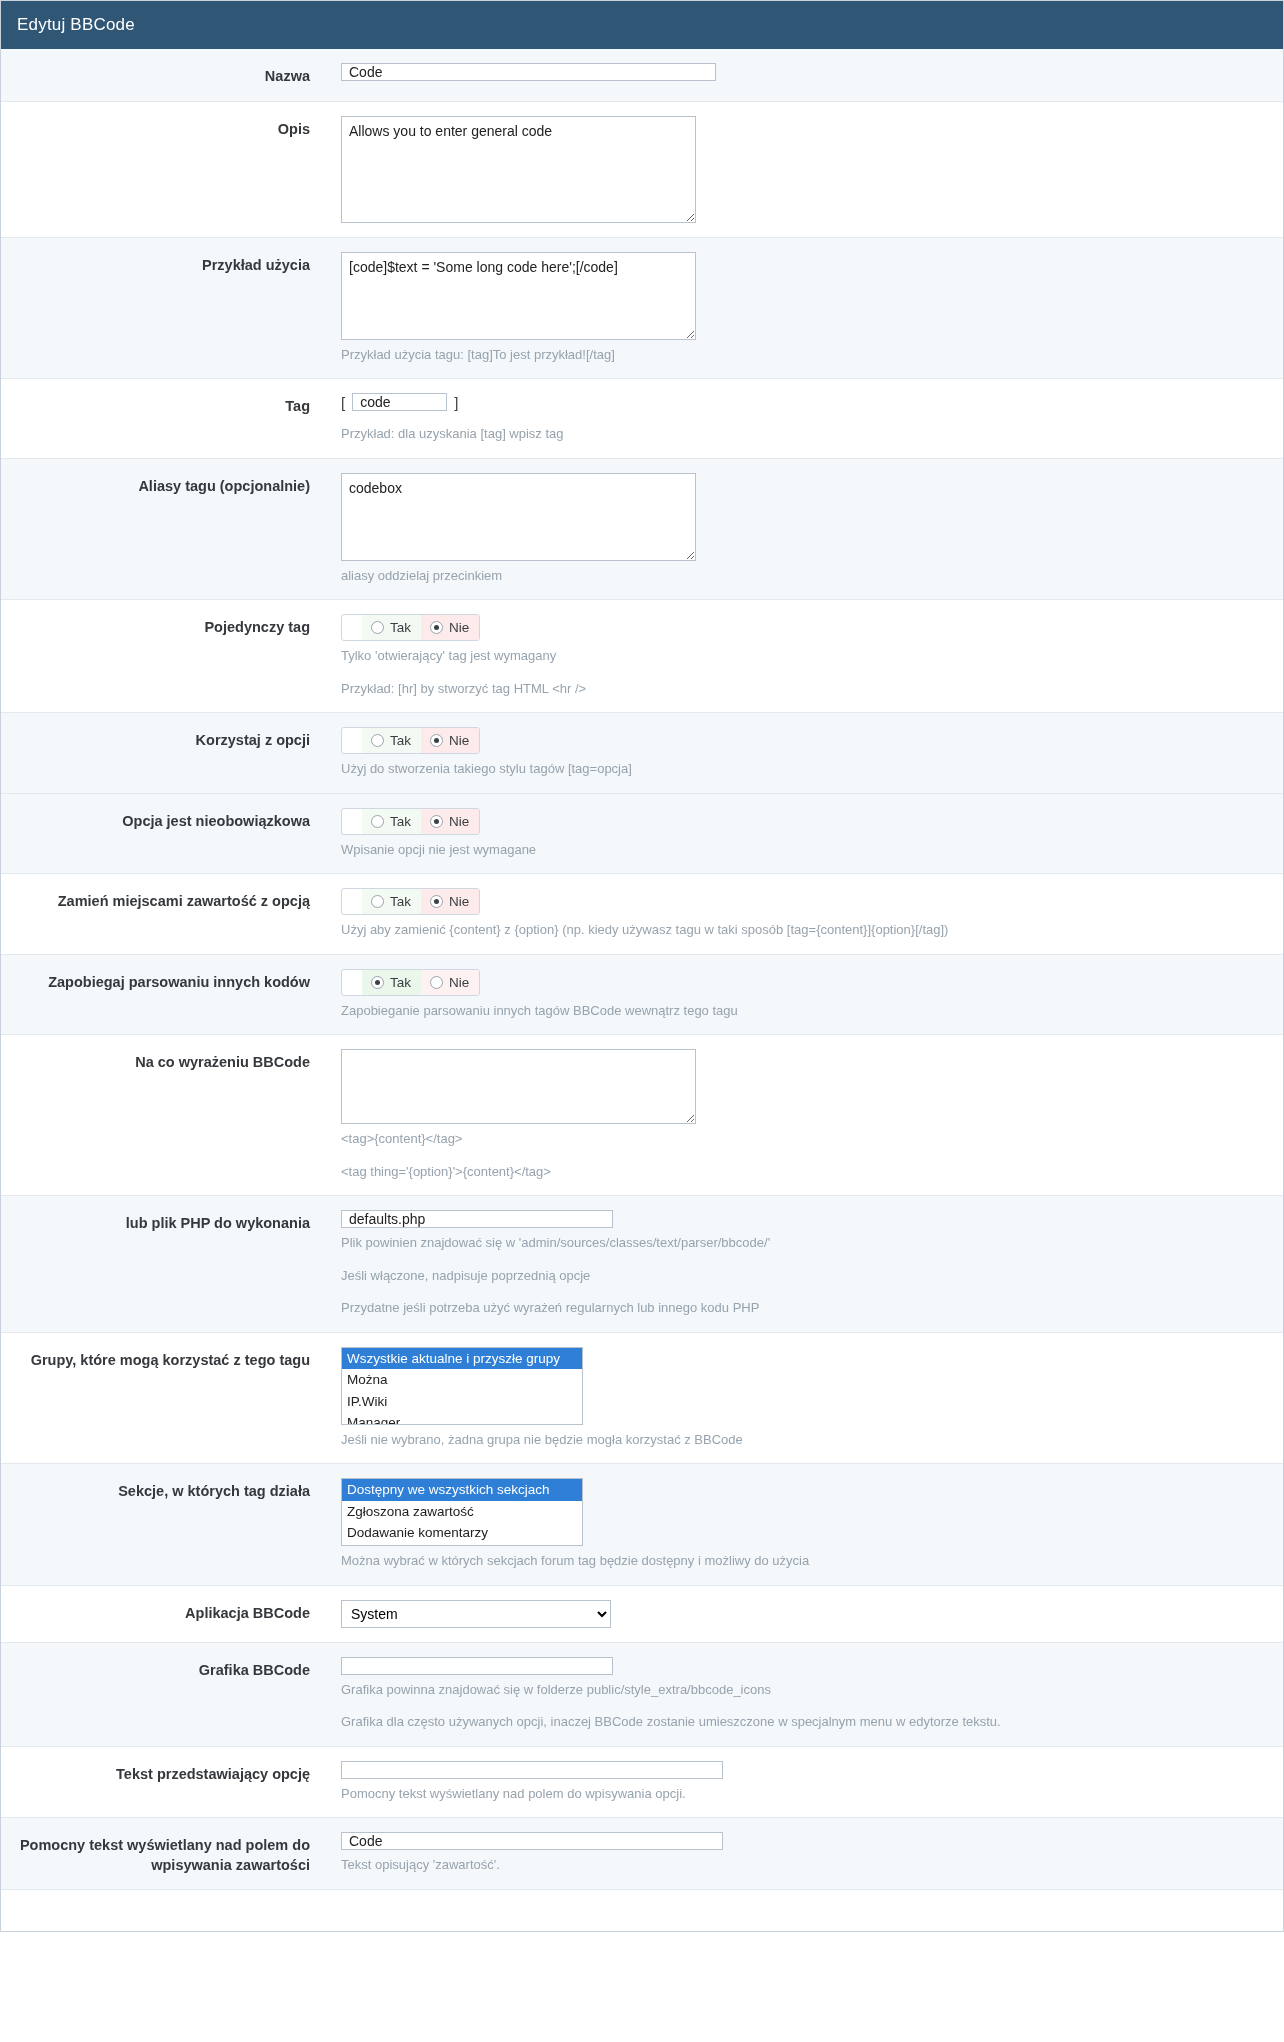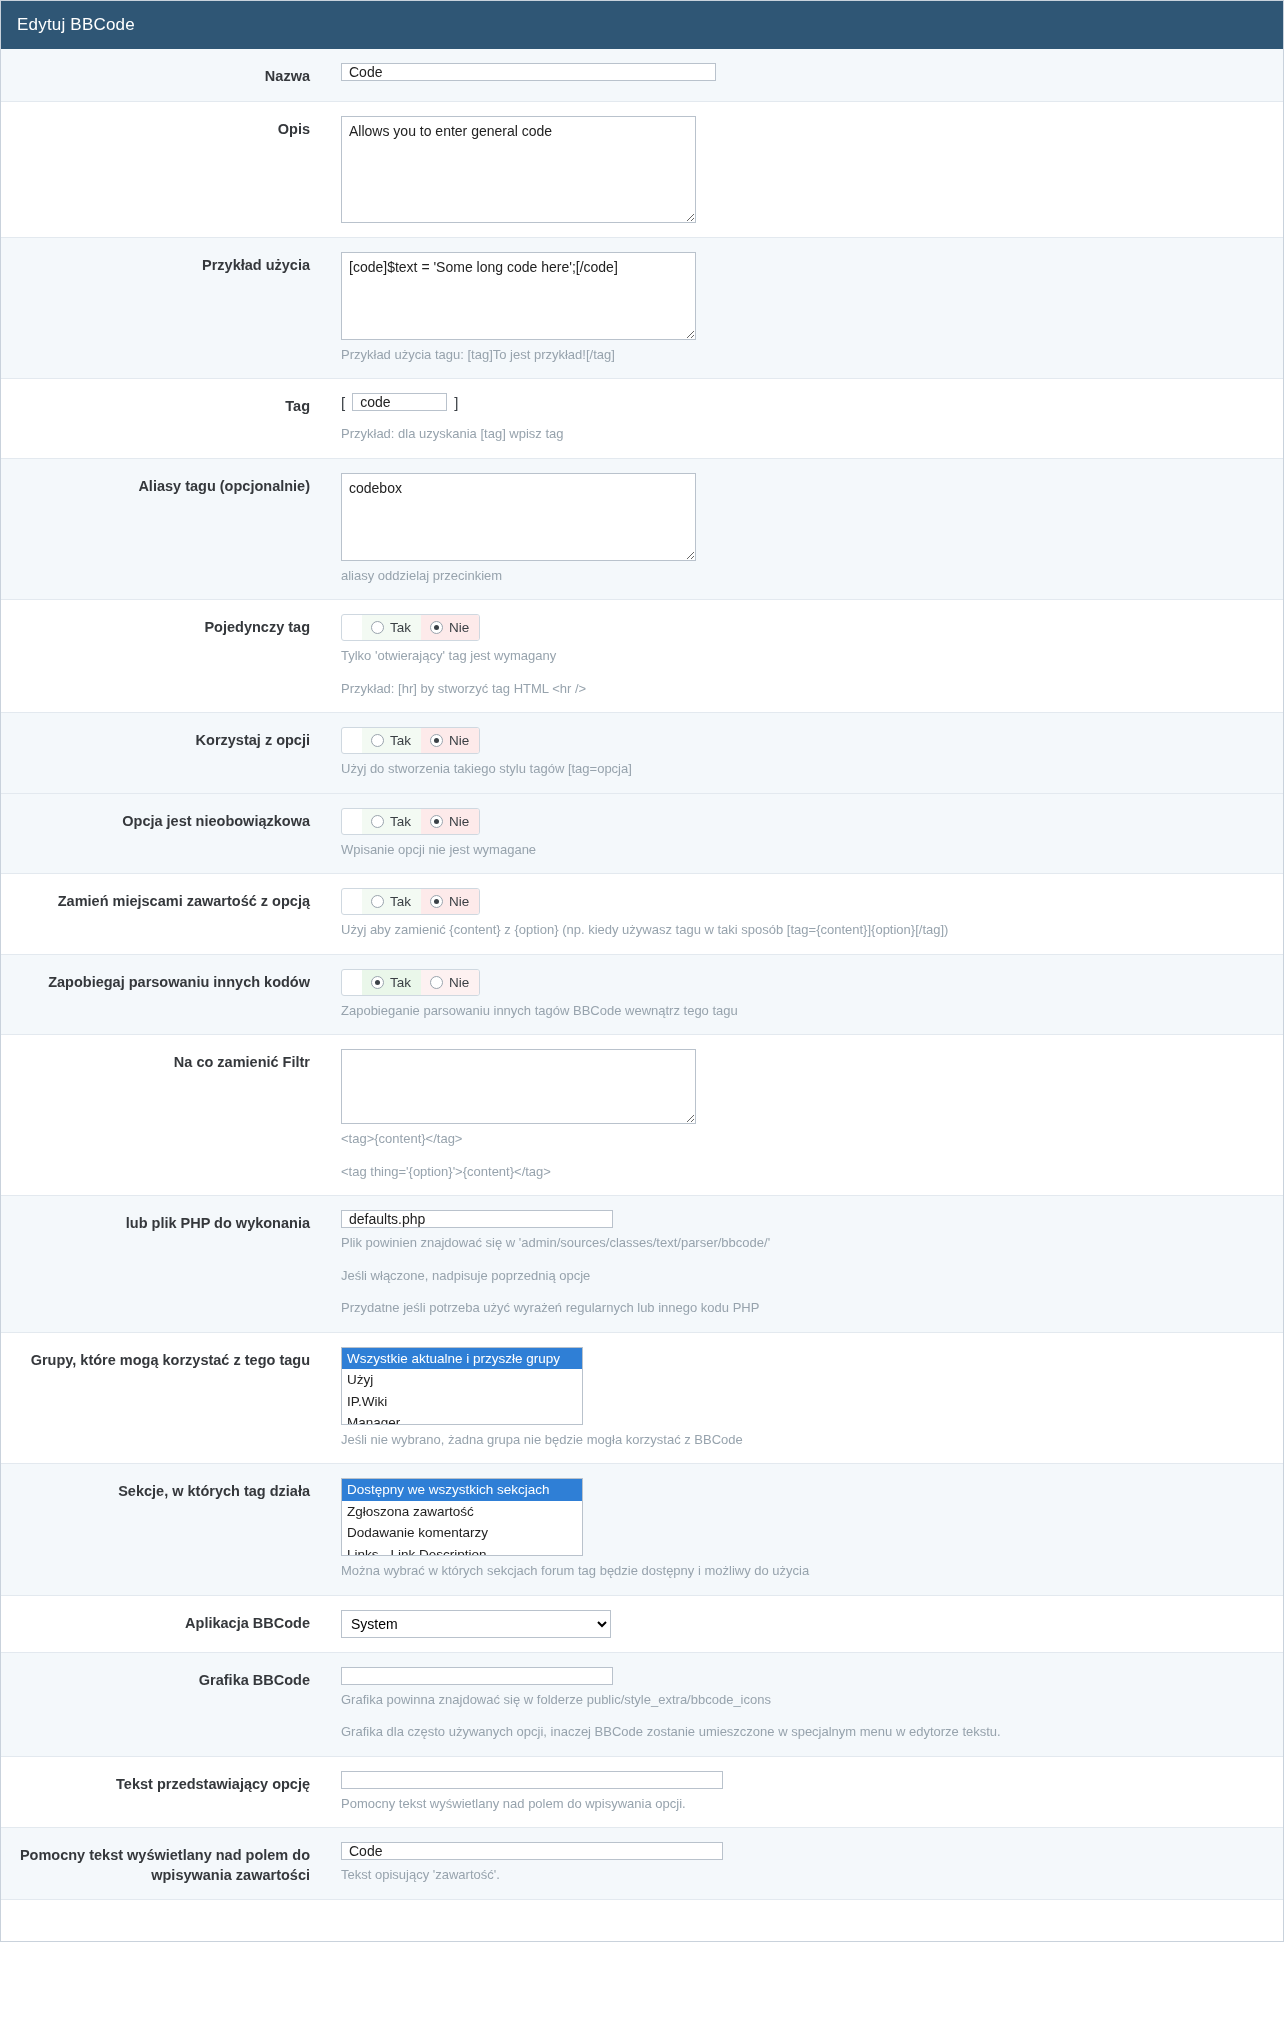--- a/index.html
+++ b/index.html
@@ -280,21 +280,21 @@
           <div class="radio-opt no off">
             <span class="rdo"></span>
             <span>Nie</span>
           </div>
         </div>
         <div class="hint">Zapobieganie parsowaniu innych tagów BBCode wewnątrz tego tagu</div>
       </div>
     </div>
 
     <div class="row plain">
-      <div class="lbl">Na co zamienić Filtr</div>
+      <div class="lbl">Na co wyrażeniu BBCode</div>
       <div class="fld">
         <textarea rows="4" style="width: 355px; height: 75px;"></textarea>
         <div class="hint">&lt;tag&gt;{content}&lt;/tag&gt;</div>
         <div class="hint tight">&lt;tag thing='{option}'&gt;{content}&lt;/tag&gt;</div>
       </div>
     </div>
 
     <div class="row alt">
       <div class="lbl">lub plik PHP do wykonania</div>
       <div class="fld">
@@ -303,33 +303,33 @@
         <div class="hint tight">Jeśli włączone, nadpisuje poprzednią opcje</div>
         <div class="hint tight">Przydatne jeśli potrzeba użyć wyrażeń regularnych lub innego kodu PHP</div>
       </div>
     </div>
 
     <div class="row plain">
       <div class="lbl">Grupy, które mogą korzystać z tego tagu</div>
       <div class="fld">
         <div class="multi" style="height:78px">
           <div class="opt sel">Wszystkie aktualne i przyszłe grupy</div>
-          <div class="opt">Użyj</div>
+          <div class="opt">Można</div>
           <div class="opt">IP.Wiki</div>
           <div class="opt">Manager</div>
 
         </div>
         <div class="hint">Jeśli nie wybrano, żadna grupa nie będzie mogła korzystać z BBCode</div>
       </div>
     </div>
 
     <div class="row alt">
       <div class="lbl">Sekcje, w których tag działa</div>
       <div class="fld">
-        <div class="multi" style="height:78px">
+        <div class="multi" style="height:68px">
           <div class="opt sel">Dostępny we wszystkich sekcjach</div>
           <div class="opt">Zgłoszona zawartość</div>
           <div class="opt">Dodawanie komentarzy</div>
           <div class="opt">Links - Link Description</div>
 
         </div>
         <div class="hint">Można wybrać w których sekcjach forum tag będzie dostępny i możliwy do użycia</div>
       </div>
     </div>
 

